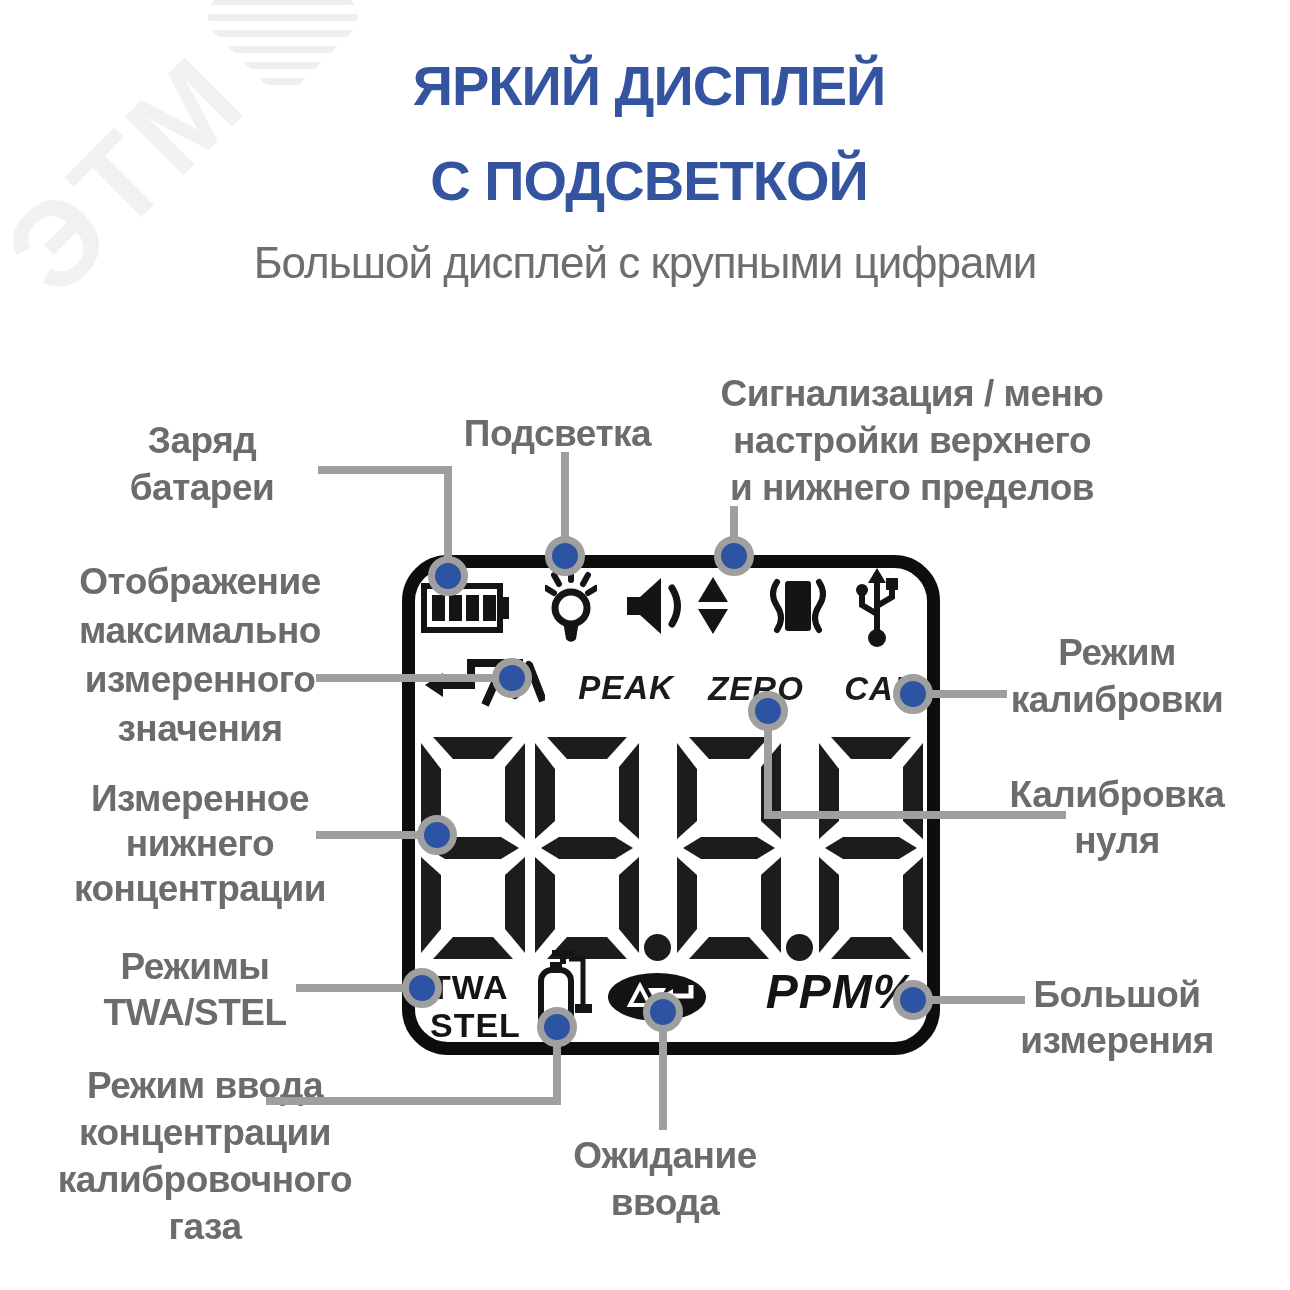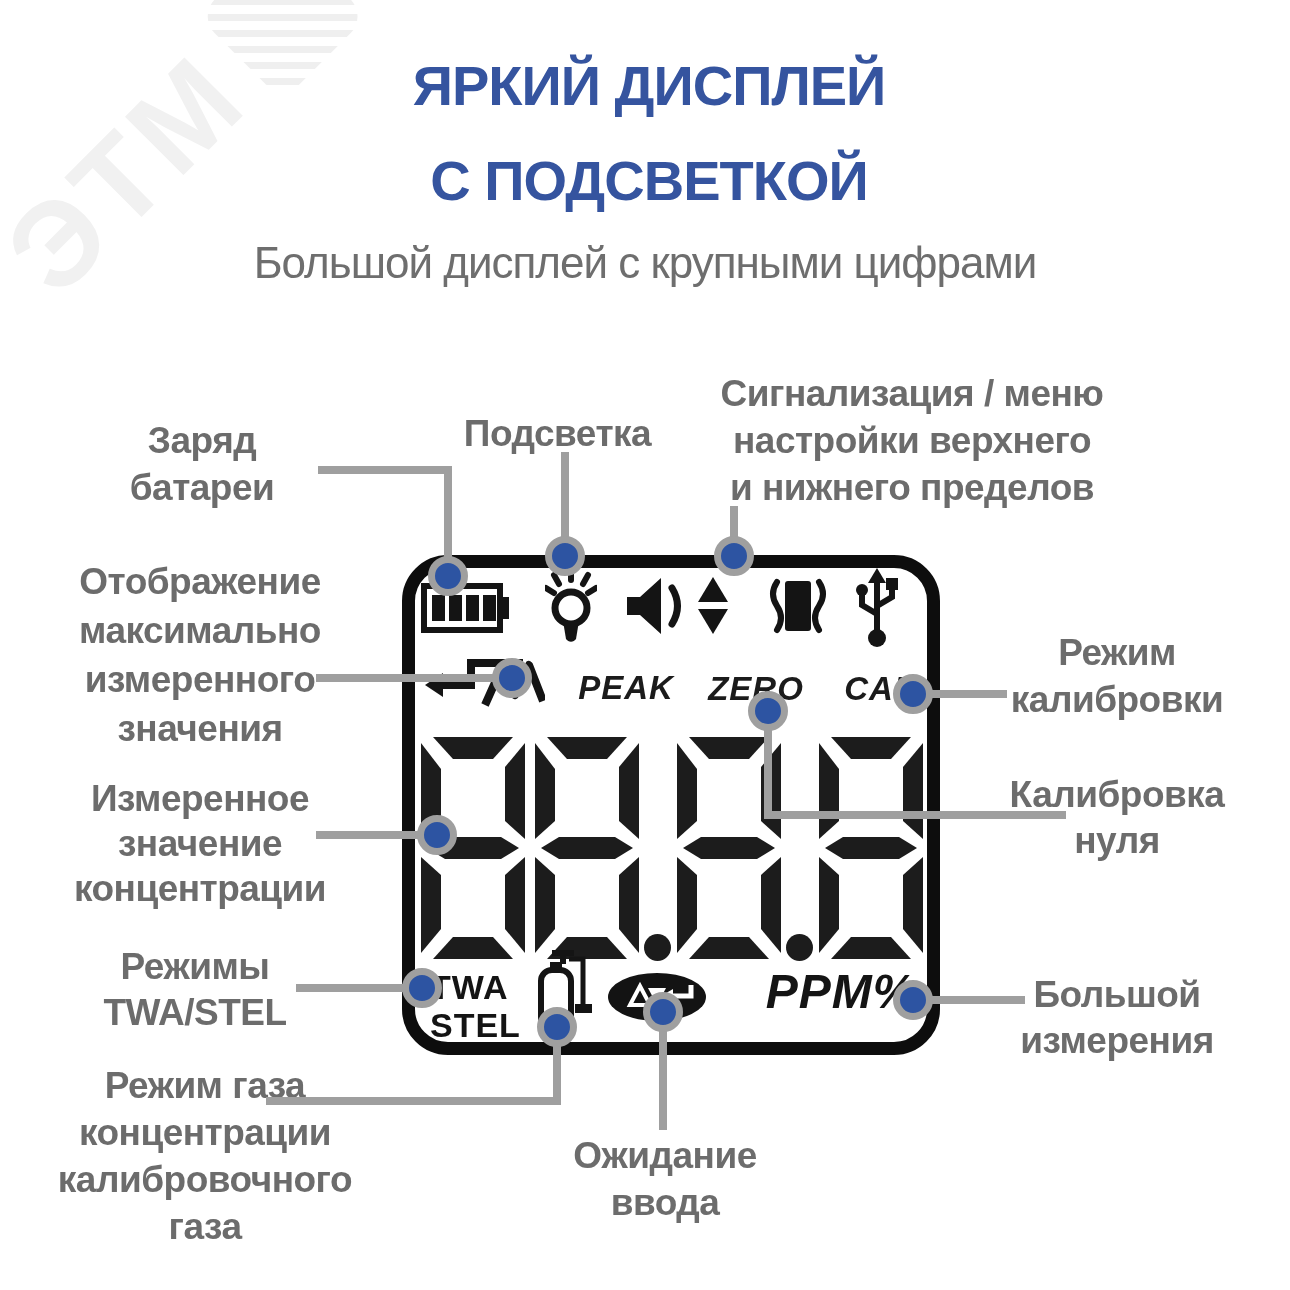--- a/index.html
+++ b/index.html
@@ -229,31 +229,31 @@
 
   <div class="clabel" style="left:50px;top:557px;width:300px;line-height:49px;">
     <span>Отображение</span>
     <span>максимально</span>
     <span>измеренного</span>
     <span>значения</span>
   </div>
 
   <div class="clabel" style="left:50px;top:776px;width:300px;line-height:45px;">
     <span>Измеренное</span>
-    <span>значение</span>
+    <span>нижнего</span>
     <span>концентрации</span>
   </div>
 
   <div class="clabel" style="left:45px;top:944px;width:300px;line-height:46px;">
     <span>Режимы</span>
     <span>TWA/STEL</span>
   </div>
 
   <div class="clabel" style="left:30px;top:1062px;width:350px;">
-    <span>Режим газа</span>
+    <span>Режим ввода</span>
     <span>концентрации</span>
     <span>калибровочного</span>
     <span>газа</span>
   </div>
 
   <div class="clabel" style="left:520px;top:1132px;width:290px;">
     <span>Ожидание</span>
     <span>ввода</span>
   </div>
 

